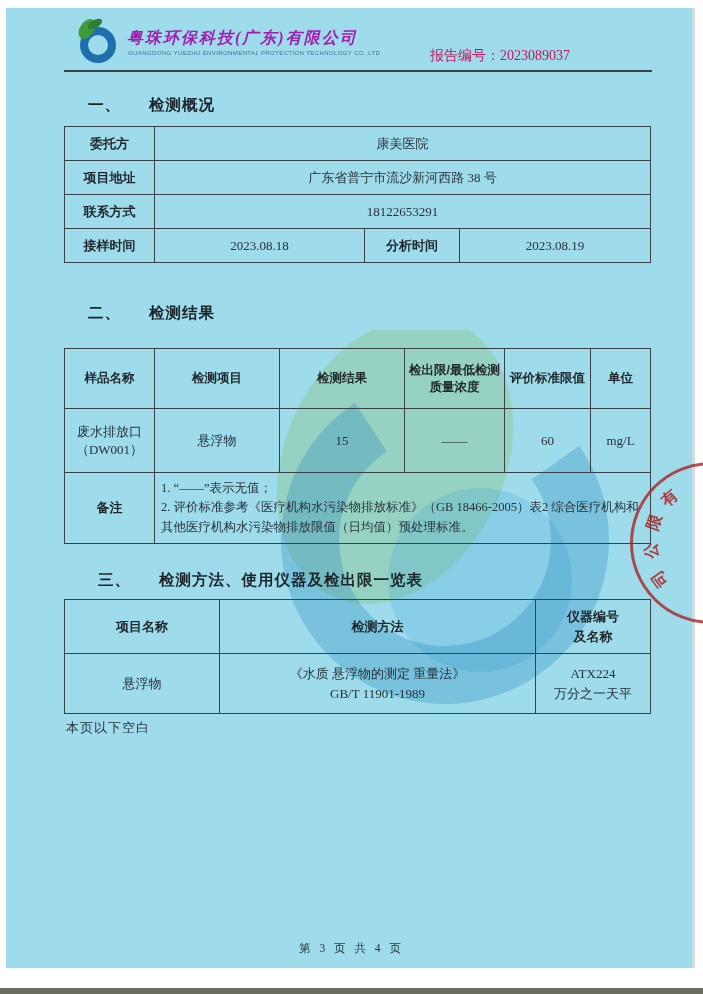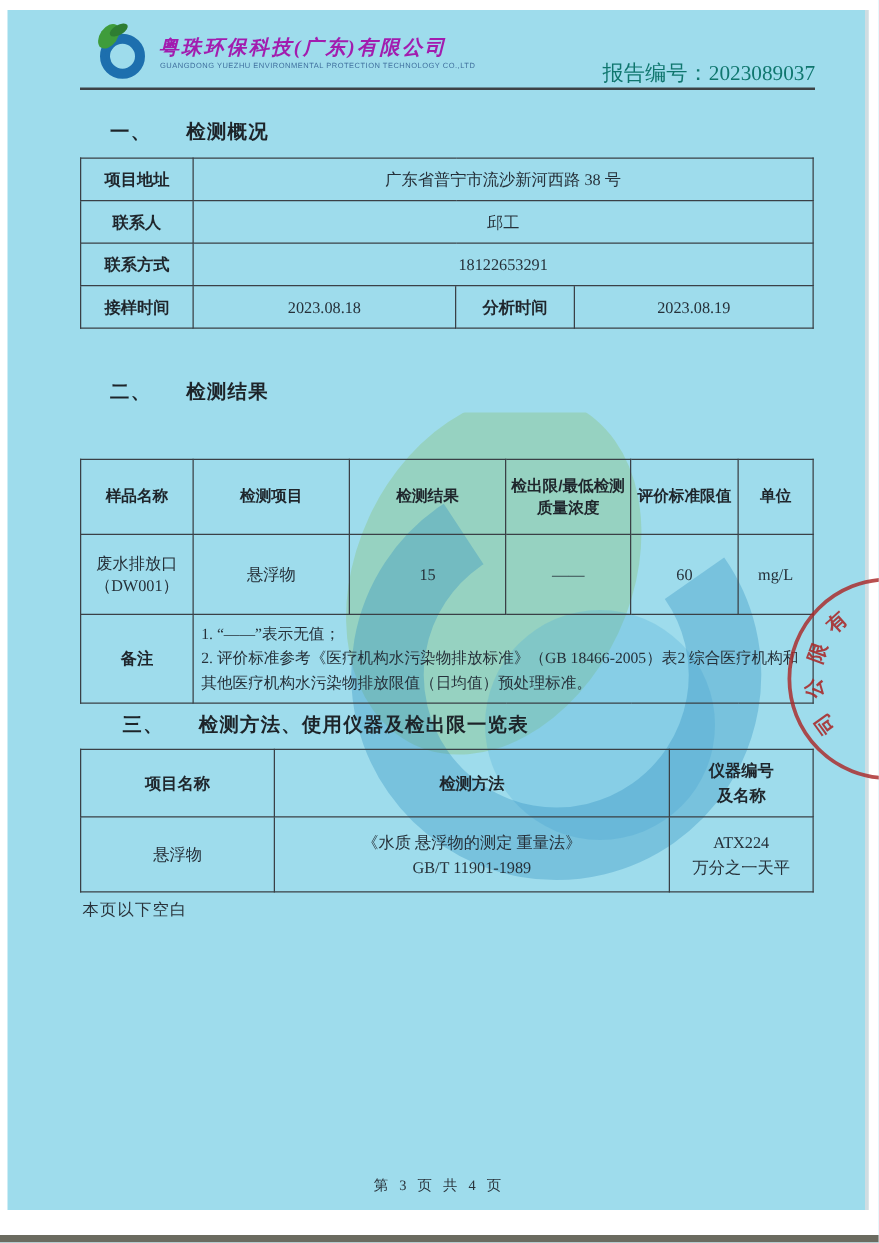--- a/index.html
+++ b/index.html
@@ -14,37 +14,37 @@
   .scan-bottom{position:absolute;left:0;top:988px;width:703px;height:6px;background:#6b6b60;z-index:4;}
   .wm{position:absolute;left:230px;top:330px;z-index:1;pointer-events:none;}
   .content{position:absolute;left:0;top:0;width:703px;height:994px;z-index:2;}
 
   
   .logo{position:absolute;left:72px;top:15px;}
   .co-cn{position:absolute;left:127px;top:28px;font-size:16px;font-weight:bold;font-style:italic;
          color:#a21caf;letter-spacing:2px;font-family:"Liberation Serif",serif;}
   .co-en{position:absolute;left:128px;top:50px;font-size:6px;color:#3f6f9d;letter-spacing:.4px;
          font-family:"Liberation Sans",sans-serif;}
-  .report-no{position:absolute;left:430px;top:47px;width:222px;text-align:right;font-size:17px;color:#0f766e;}
+  .report-no{position:absolute;left:430px;top:47px;width:222px;text-align:left;font-size:14px;color:#be185d;}
   .header-rule{position:absolute;left:64px;top:70px;width:588px;height:2px;background:#3d4246;}
 
   
   .sec-title{position:absolute;left:88px;font-size:15.5px;font-weight:bold;color:#1d2429;
              font-family:"Liberation Sans","DejaVu Sans",sans-serif;letter-spacing:1px;}
   .sec-title .num{margin-right:28px;}
 
   
   table{border-collapse:collapse;table-layout:fixed;position:absolute;left:64px;width:586px;
         font-size:13px;color:#26313a;}
   td,th{border:1.6px solid #3a4046;text-align:center;vertical-align:middle;padding:2px 3px;
         background:transparent;font-weight:normal;overflow:hidden;}
   th, td.lbl{font-family:"Liberation Sans","DejaVu Sans",sans-serif;font-weight:bold;color:#1f262c;}
   .t1{top:126px;}
   .t1 td{height:29px;}
-  .t2{top:367px;}
+  .t2{top:348px;}
   .t2 .hrow th{height:55px;font-size:12.5px;}
   .t2 .drow td{height:59px;}
   .t2 .rrow td{height:62px;}
   .remark-body{text-align:left;font-size:12.5px;line-height:1.55;padding:4px 6px;}
   .t3{top:599px;}
   .t3 .hrow th{height:49px;}
   .t3 .drow td{height:55px;}
   .cell-2line div{line-height:1.5;}
   .caption{position:absolute;left:64px;top:336px;width:586px;text-align:center;font-size:13.5px;
            font-weight:bold;color:#1f262c;font-family:"Liberation Sans",sans-serif;letter-spacing:1px;}
@@ -90,27 +90,27 @@
   </div>
 
   <table class="t1">
     <colgroup>
         <col style="width:90px">
         <col style="width:210px">
         <col style="width:95px">
         <col style="width:191px">
       </colgroup>
     <tbody>
+        <tr>
+      <td class="lbl">委托方</td>
+      <td colspan="3">康美医院</td>
+    </tr>
     <tr>
       <td class="lbl">项目地址</td>
       <td colspan="3">广东省普宁市流沙新河西路 38 号</td>
-    </tr>
-    <tr>
-      <td class="lbl">联系人</td>
-      <td colspan="3">邱工</td>
     </tr>
     <tr>
       <td class="lbl">联系方式</td>
       <td colspan="3">18122653291</td>
     </tr>
     <tr>
       <td class="lbl">接样时间</td>
       <td>2023.08.18</td>
       <td class="lbl">分析时间</td>
       <td>2023.08.19</td>

